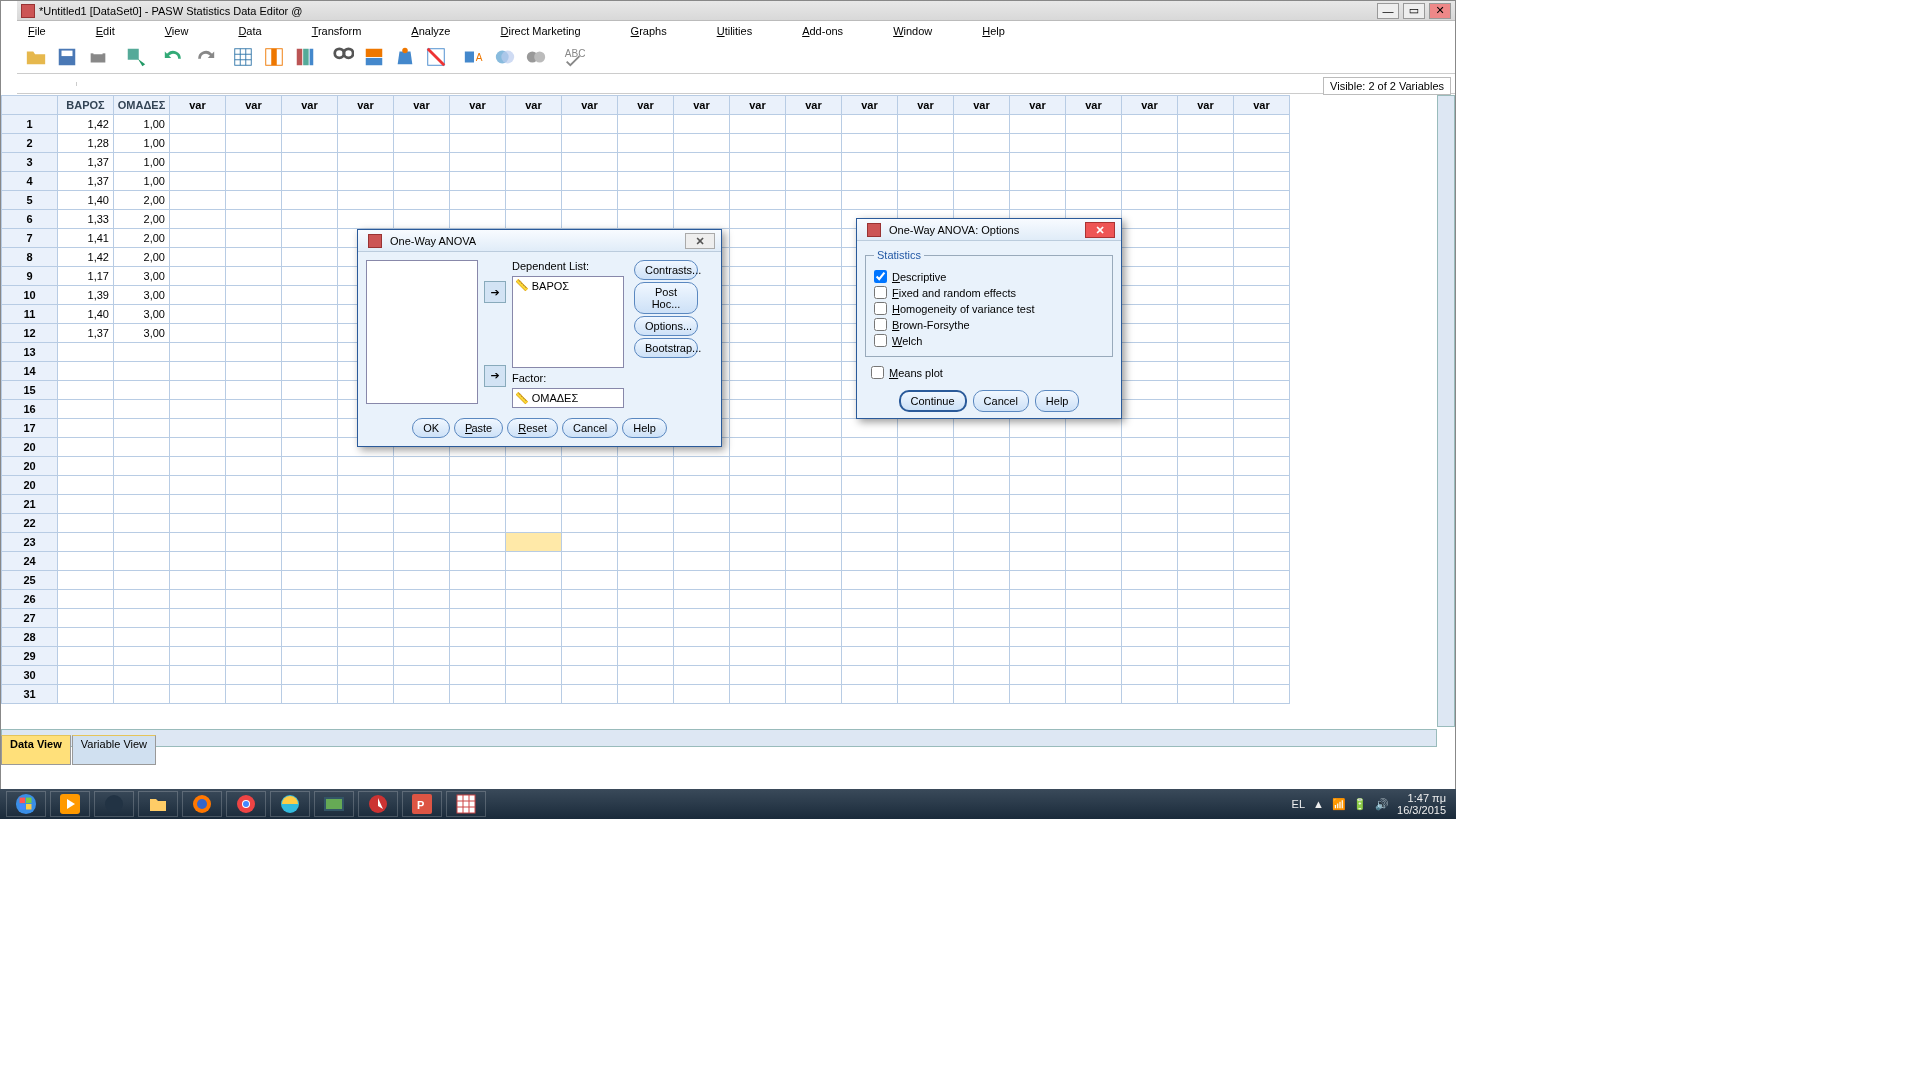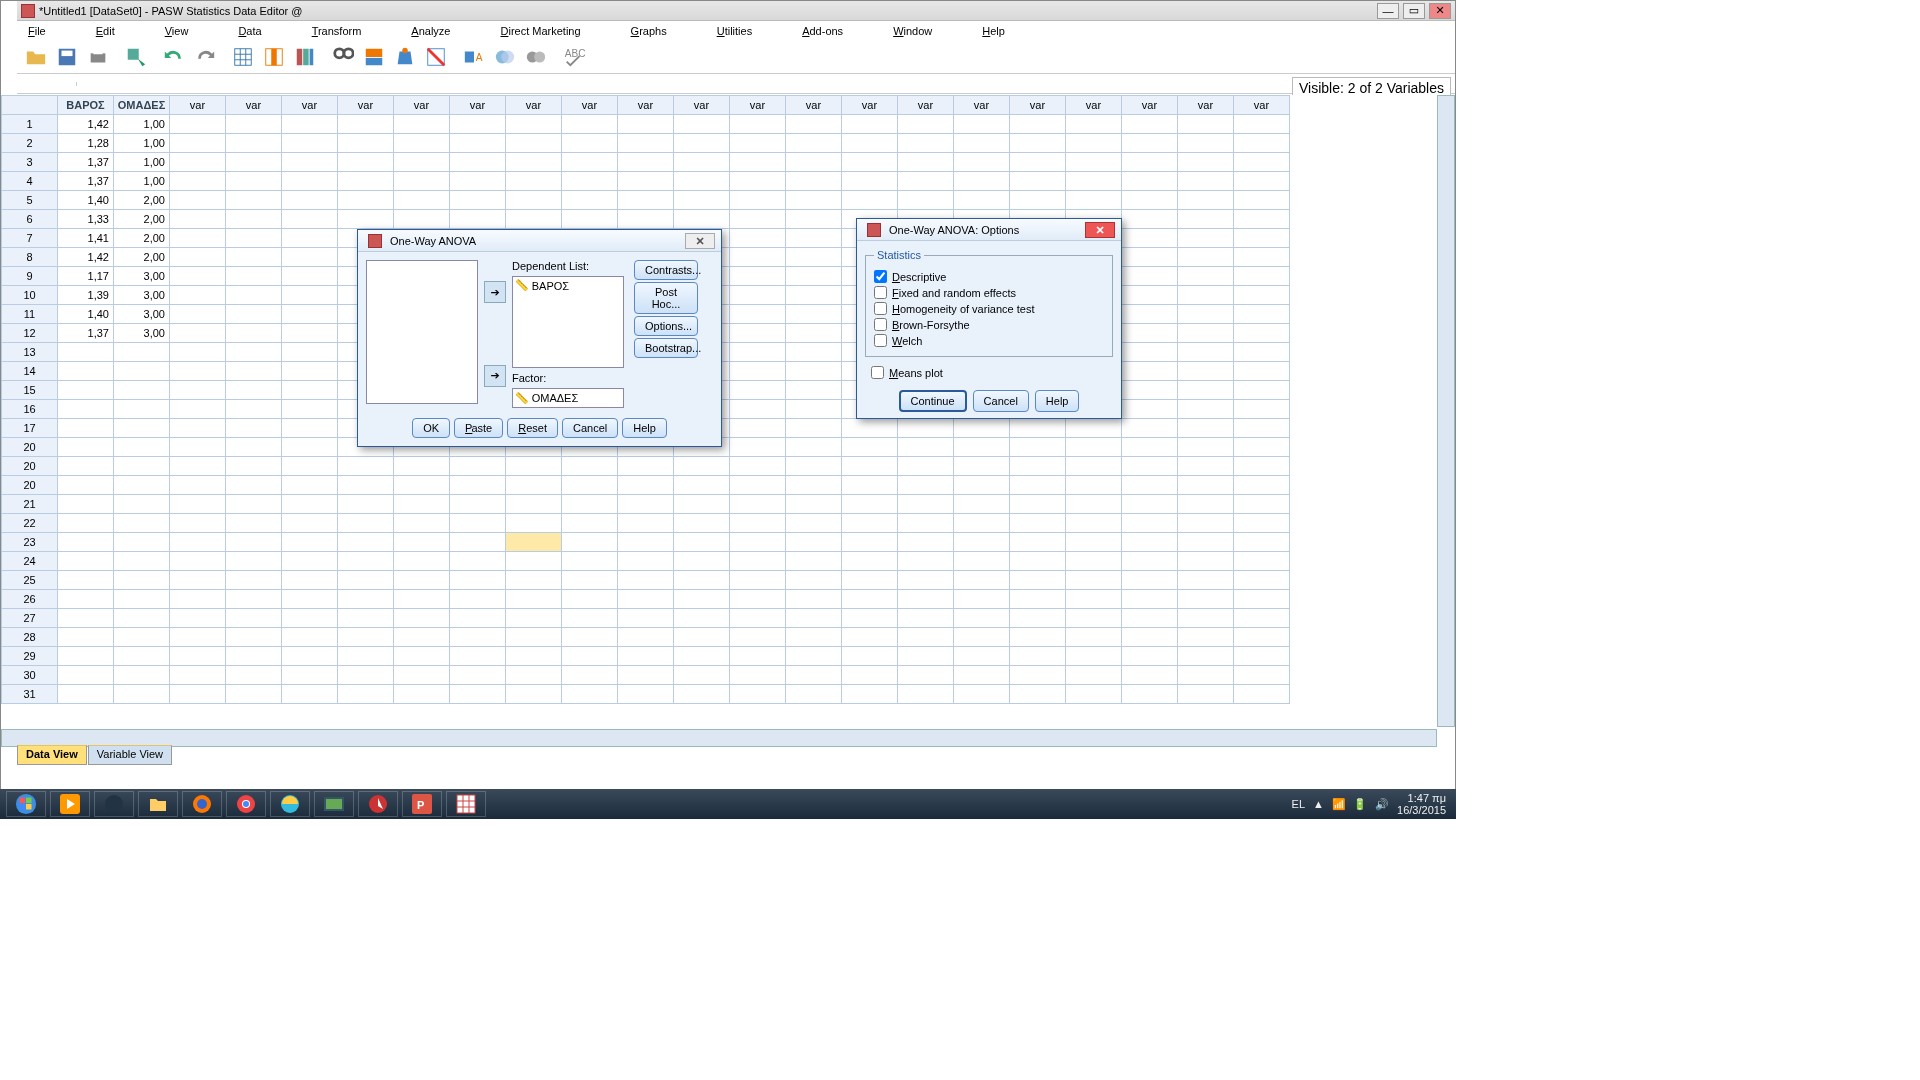--- a/index.html
+++ b/index.html
@@ -16,52 +16,52 @@
 .menu-item { padding:2px 7px; }
 .menu-item u { text-decoration:underline; }
 
 .toolbar { height:33px; display:flex; align-items:center; gap:1px; padding:2px 4px; background:#fff; border-bottom:1px solid #ccc;}
 .tb-btn { width:30px; height:28px; border:1px solid transparent; display:flex; align-items:center; justify-content:center;}
 .tb-sep { width:6px; }
 
 .formulabar { height:20px; display:flex; align-items:center; border-bottom:1px solid #ccc;}
 .fb-cell { width:60px; border-right:1px solid #ccc; padding:2px 4px;}
 .fb-input { flex:1; padding:2px 4px;}
-.visible-vars { position:absolute; right:4px; top:76px; font-size:14px; background:#fff; border:1px solid #bbb; padding:2px 6px;}
+.visible-vars { position:absolute; right:4px; top:76px; font-size:11px; background:#fff; border:1px solid #bbb; padding:2px 6px;}
 
 .grid-area { position:absolute; left:0; right:0; top:94px; bottom:62px; overflow:hidden; background:#fff;}
 table.data { border-collapse:collapse; }
 table.data th, table.data td { border:1px solid #b8cce4; font-size:11px; height:19px;}
-table.data th { background:#eaf1fb; font-weight:normal;}
+table.data th { background:#eaf1fb; font-weight:bold;}
 th.rowh { width:56px; background:#eaf1fb; text-align:center;}
 th.colh { width:56px; text-align:center;}
 th.colh.active { font-weight:bold; color:#345;}
 td { text-align:right; padding-right:4px; width:56px;}
 td.sel { background:#ffe9a8; border:1px solid #333;}
 .hscroll { position:absolute; left:0; right:18px; bottom:42px; height:18px; background:#dde7f3; border:1px solid #9bb;}
 .vscroll { position:absolute; right:0; top:94px; bottom:62px; width:18px; background:#dde7f3; border:1px solid #9bb;}
 
-.viewtabs { position:absolute; left:16px; bottom:24px; height:20px; display:flex;}
+.viewtabs { position:absolute; left:0; bottom:24px; height:30px; display:flex;}
 .viewtab { border:1px solid #999; border-top:1px solid #e5c45a; padding:2px 8px; margin-right:1px;}
 .viewtab.active { background:#ffe07a; font-weight:bold;}
 .viewtab.inactive { background:#d0e0f0;}
 
 .statusbar { position:absolute; left:0; right:0; bottom:0; height:22px; background:#f3f3f3; border-top:1px solid #ccc; display:flex; align-items:center;}
 .status-text { margin-left:auto; border:1px inset #ccc; padding:2px 10px; margin-right:100px;}
 
 
 .dialog { position:absolute; background:#e9f2fb; border:1px solid #2a5a9a; box-shadow:3px 3px 8px rgba(0,0,0,0.4);}
 .dlg-title { height:22px; display:flex; align-items:center; padding:0 6px; background:linear-gradient(#f8fbff,#e0ecf8); border-bottom:1px solid #bcd;}
 .dlg-title span { margin-left:4px; }
 .dlg-close { margin-left:auto; width:30px; height:16px; background:#e55; border:1px solid #a33; color:#fff; text-align:center; font-weight:bold; line-height:14px;}
 .dlg-close.g { background:#eee; color:#555; border:1px solid #aaa;}
 .dlg-body { padding:8px;}
 .listbox { background:#fff; border:1px solid #88a; }
 .arrow { width:22px; height:22px; background:#d2e3f4; border:1px solid #8ab; display:flex; align-items:center; justify-content:center;}
-.btn { background:linear-gradient(#f0f7ff,#cde1f7); border:1px solid #5a88c0; padding:3px 10px; border-radius:4px;}
+.btn { background:linear-gradient(#f0f7ff,#cde1f7); border:1px solid #5a88c0; padding:3px 10px; border-radius:10px;}
 .btn u { text-decoration:underline;}
 .btn.wide { width:64px; text-align:center;}
 fieldset.stat { border:1px solid #9ab; margin:4px; padding:6px 8px;}
 fieldset.stat legend { color:#2359a5; padding:0 3px;}
 .chk { display:flex; align-items:center; gap:5px; margin:3px 0;}
 .chk input { width:13px; height:13px;}
 .rad { display:flex; align-items:center; gap:5px; margin:3px 0;}
 
 .taskbar { position:absolute; left:0; right:0; bottom:0; height:30px; background:linear-gradient(#3a4a5a,#1a2a3a); display:flex; align-items:center; padding:0 4px;}
 .tb-app { width:40px; height:26px; margin:0 2px; border:1px solid rgba(255,255,255,0.2); display:flex; align-items:center; justify-content:center;}

